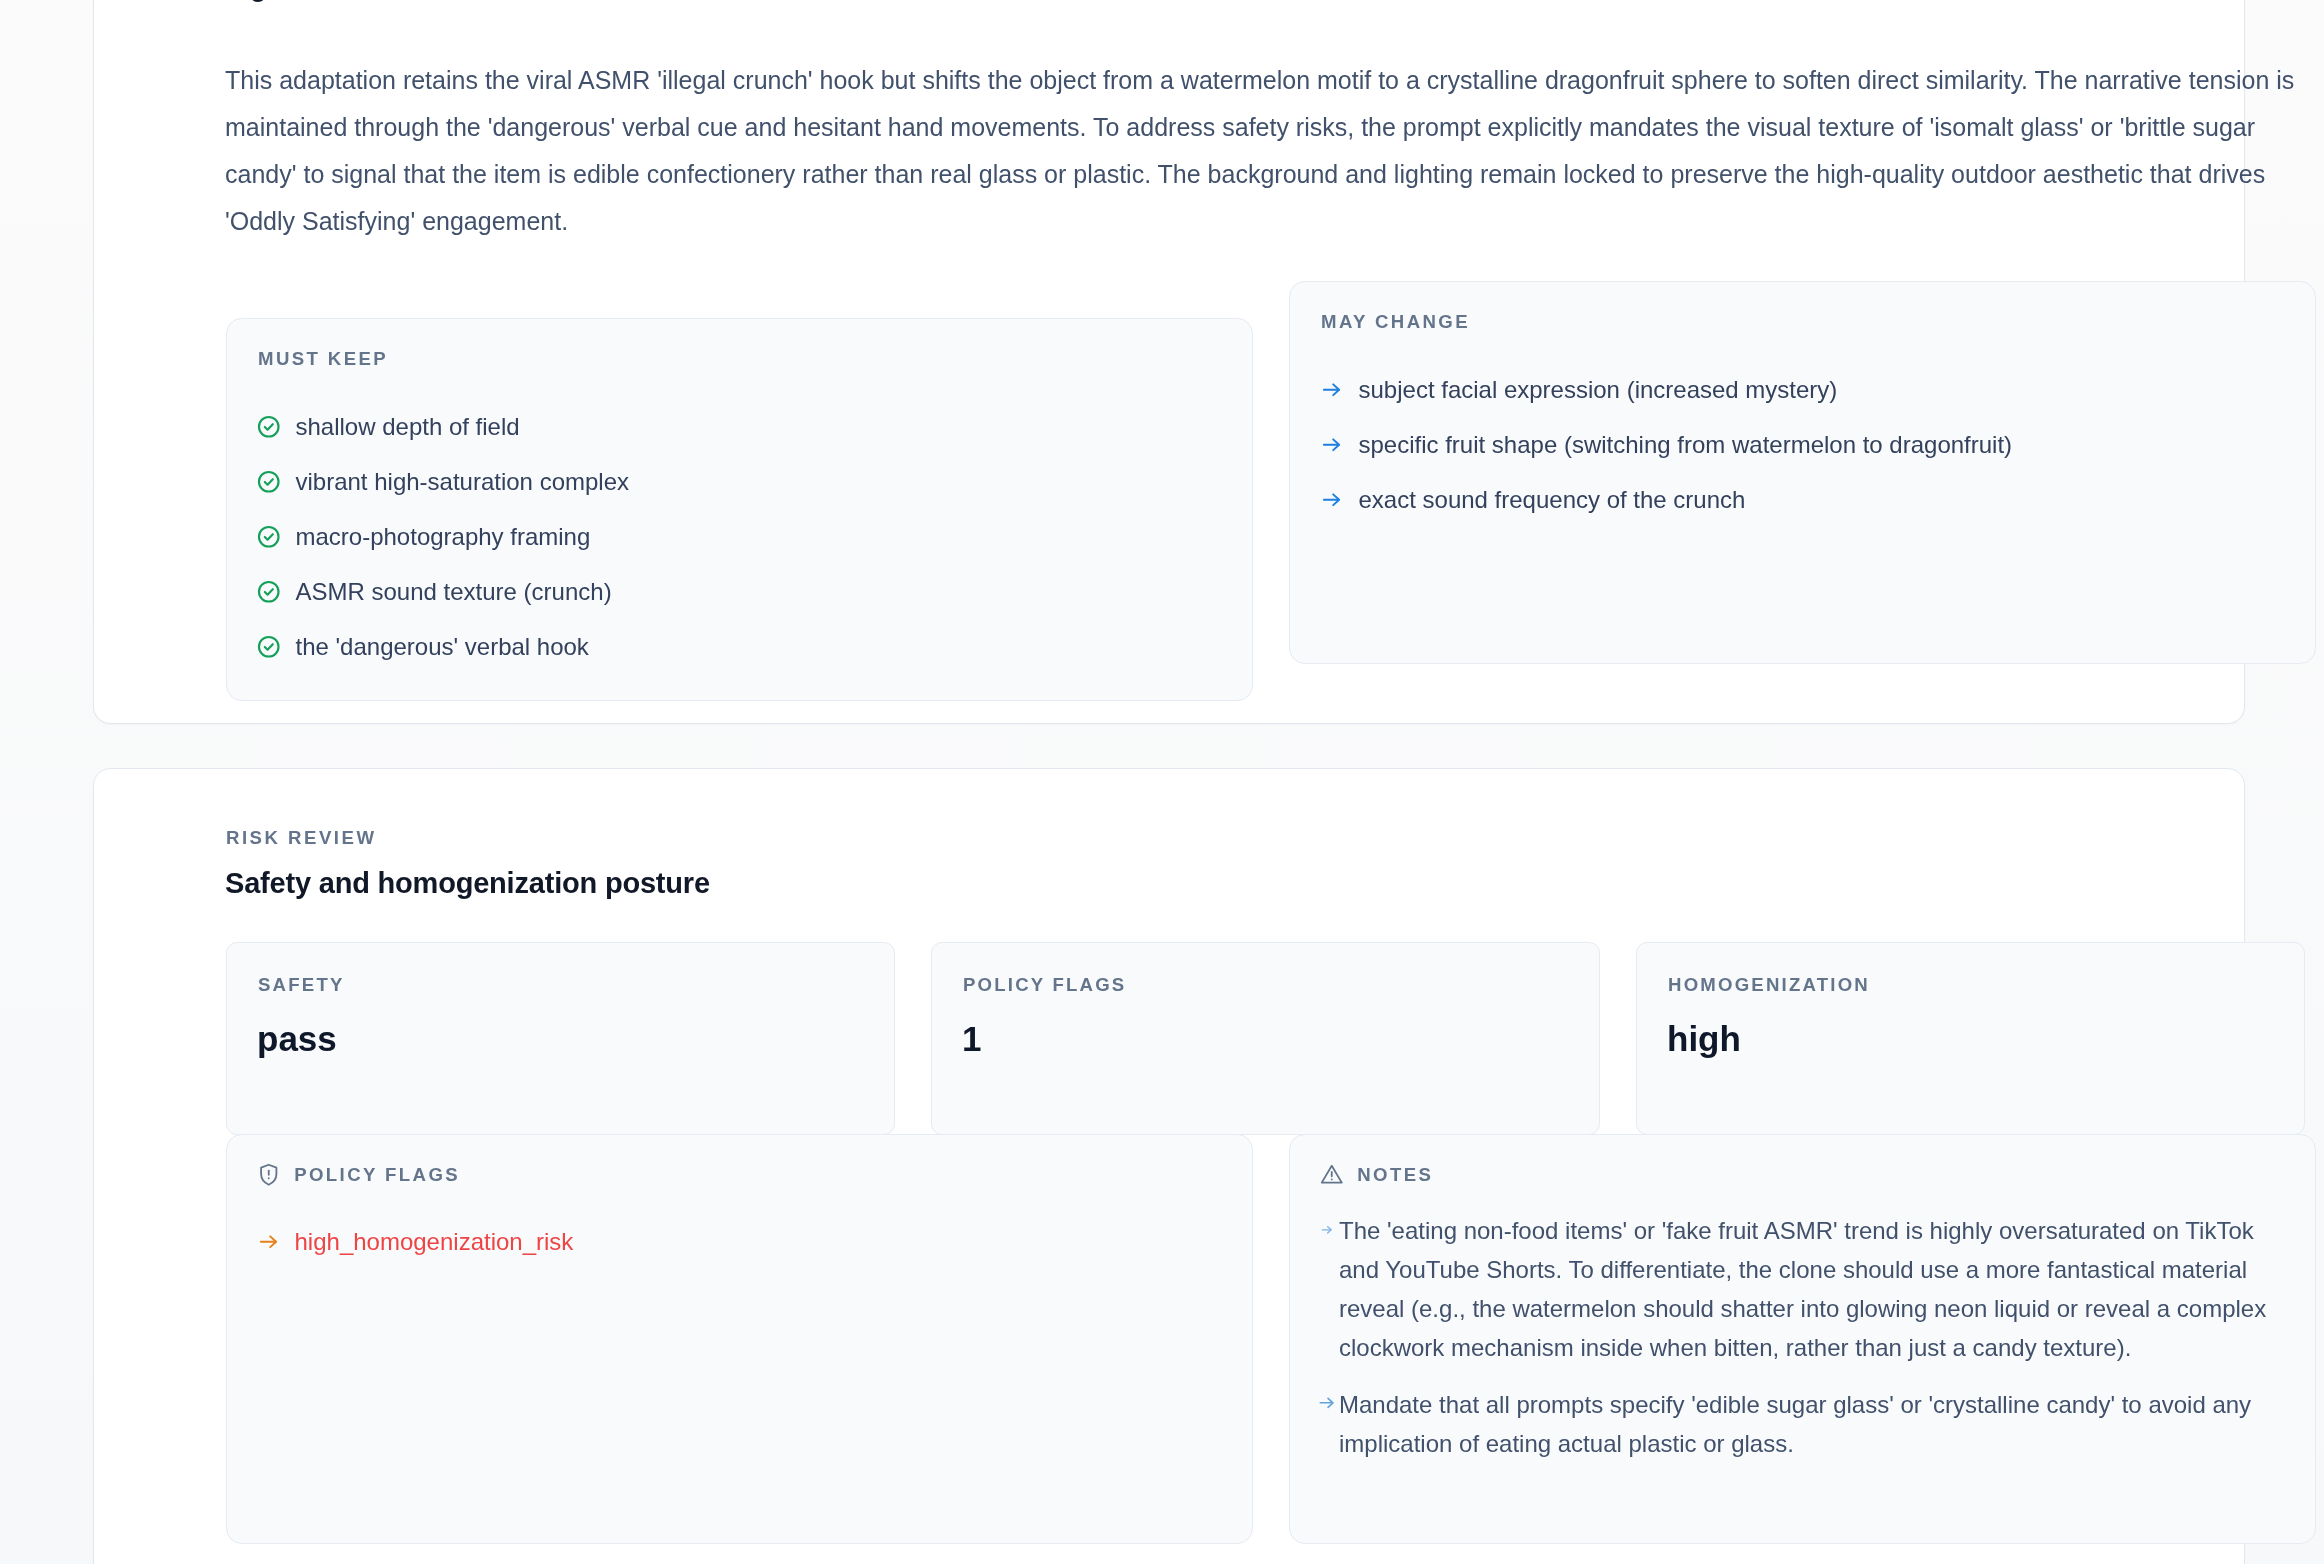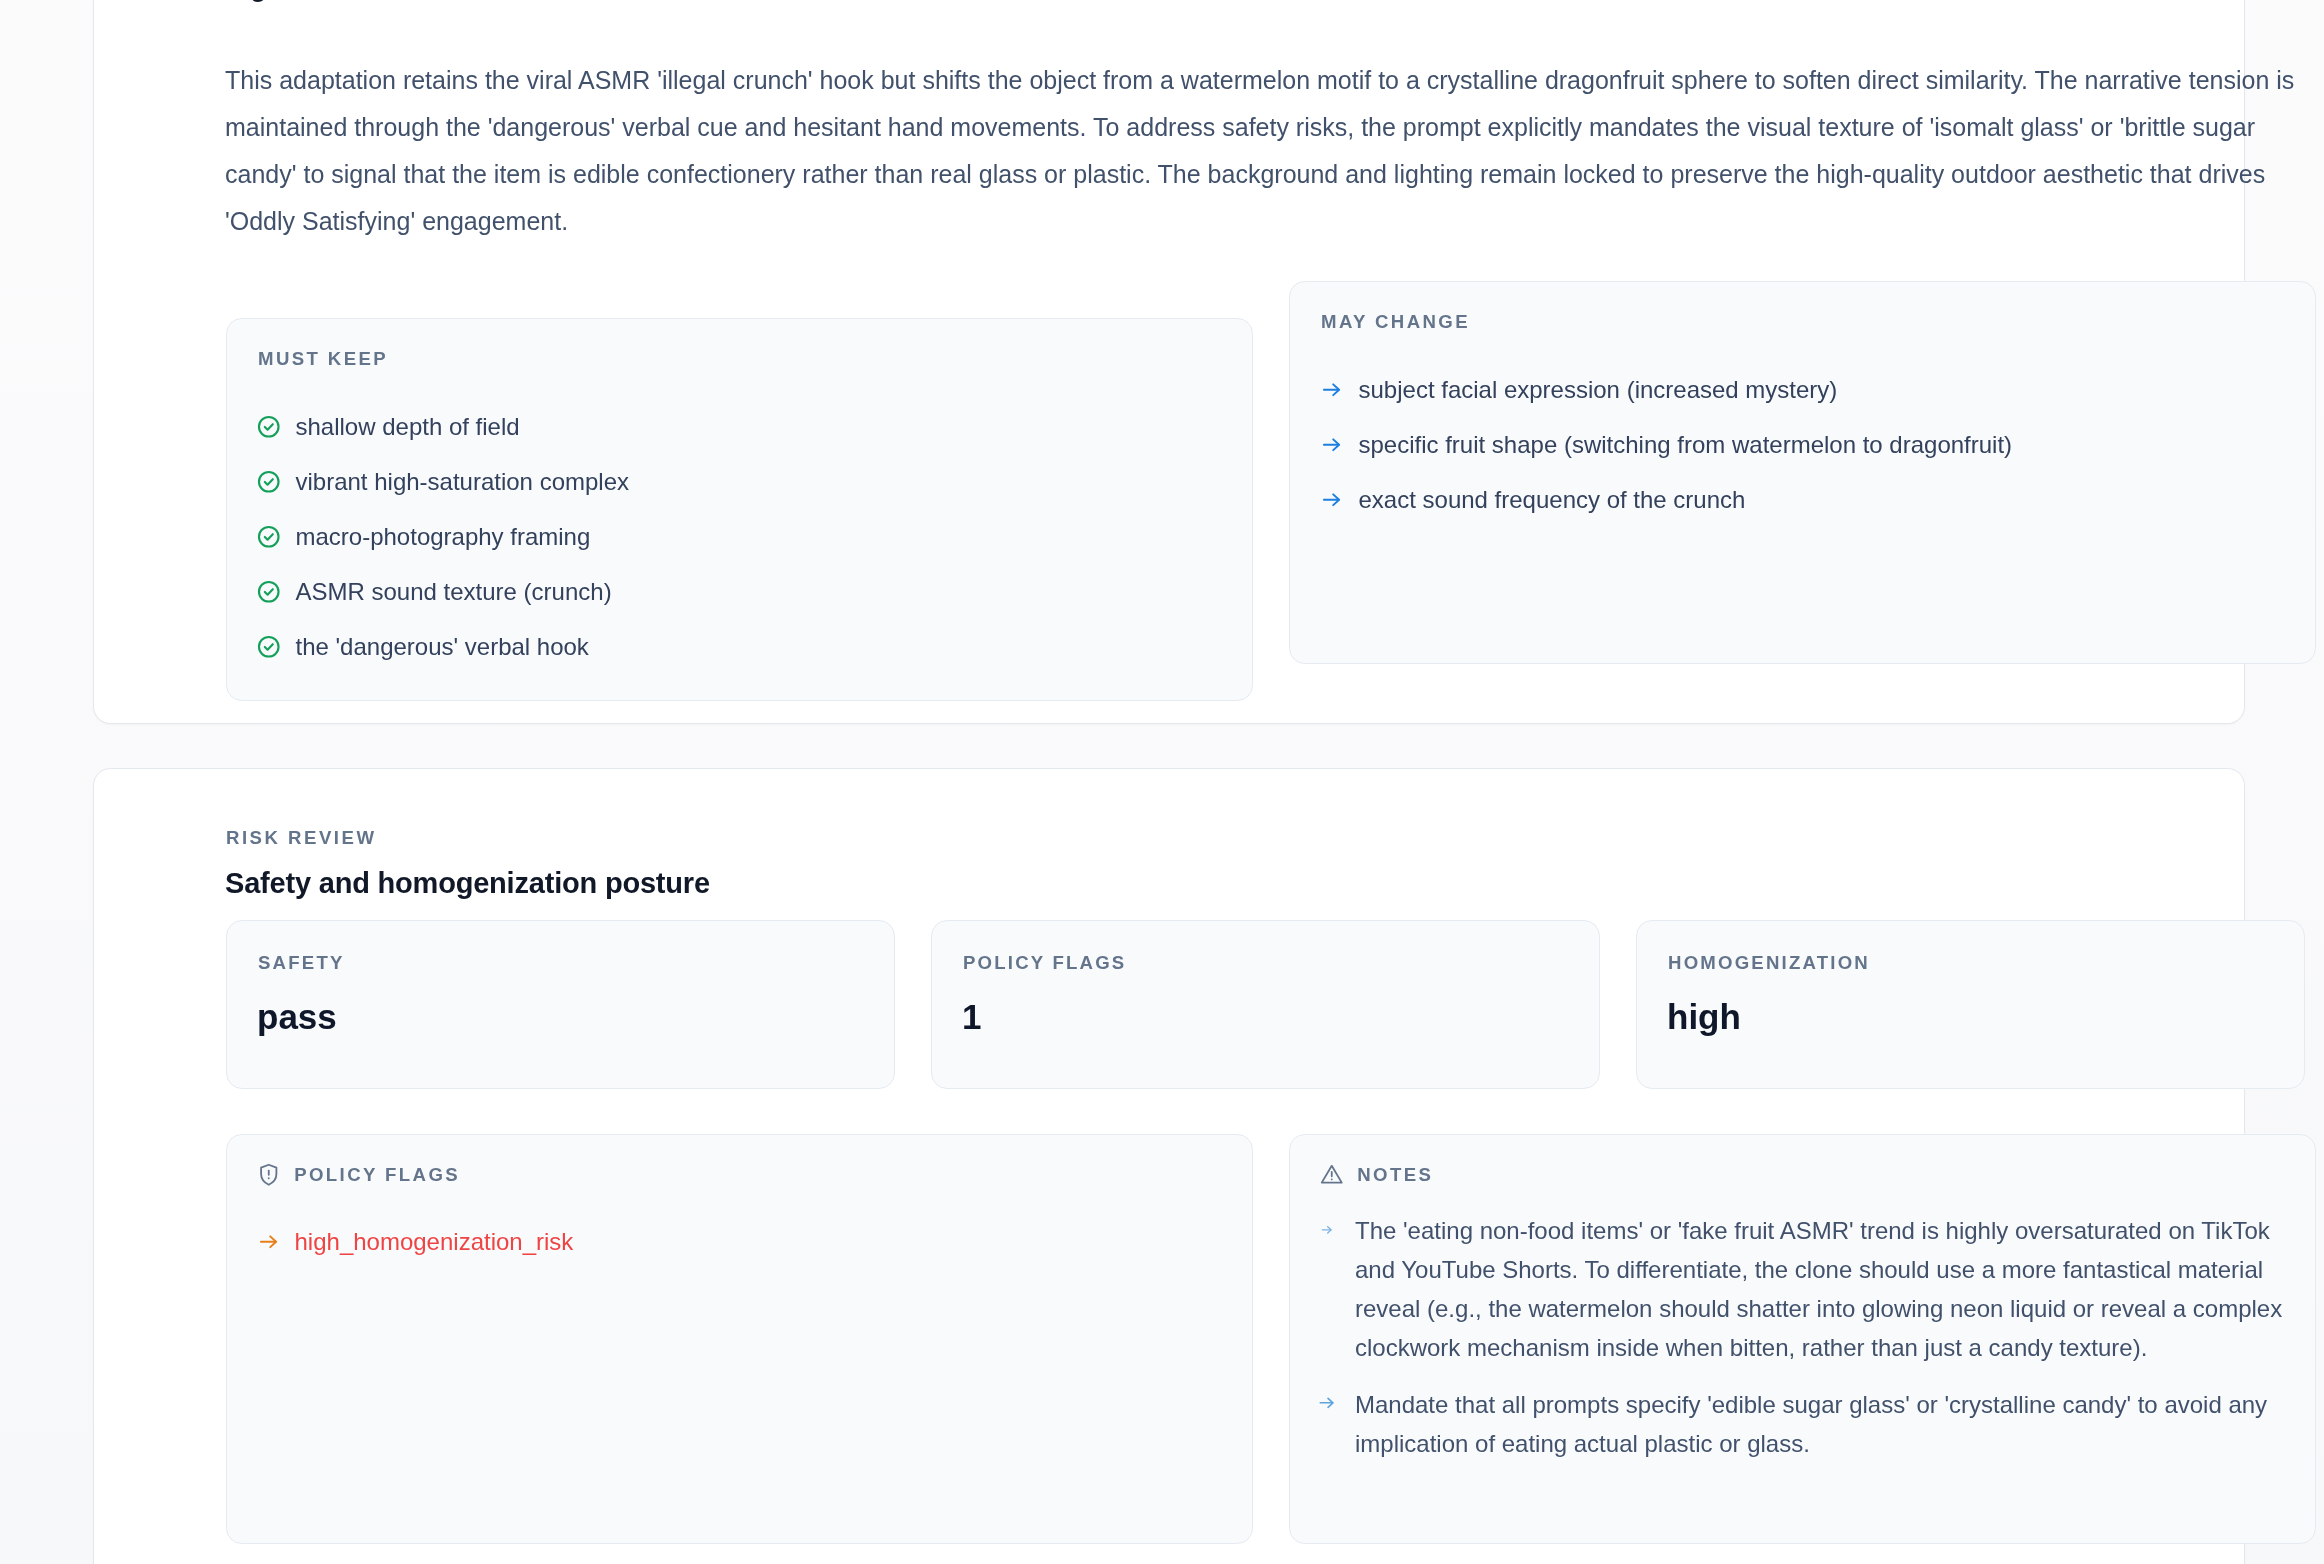--- a/index.html
+++ b/index.html
@@ -137,26 +137,26 @@
     top: 98px;
     font-size: 29px;
     font-weight: bold;
     color: #111827;
     letter-spacing: -0.2px;
   }
 
   
   .metric {
     position: absolute;
-    top: 151px;
+    top: 173px;
     width: 669px;
-    height: 169px;
+    height: 193px;
     background: #f8fafc;
     border: 1px solid #e6ebf2;
-    border-radius: 16px;
+    border-radius: 11px;
   }
   #metric-0 { left: 132px; }
   #metric-1 { left: 837px; }
   #metric-2 { left: 1542px; }
 
   .metric-label {
     position: absolute;
     left: 31px;
     top: 31px;
     font-size: 18.6px;
@@ -213,21 +213,21 @@
   .notes-list {
     position: absolute;
     left: 27.4px;
     top: 76px;
     right: 25.5px;
     list-style: none;
   }
   .notes-list li {
     display: flex;
     align-items: flex-start;
-    gap: 18px;
+    gap: 2px;
     margin-bottom: 17.6px;
     font-size: 24px;
     line-height: 39px;
     color: #41516b;
   }
   .notes-list .ico { margin-top: 8.8px; width: 19.6px; height: 19.6px; }
 
   .t { white-space: pre-wrap; }
 </style>
 </head>

